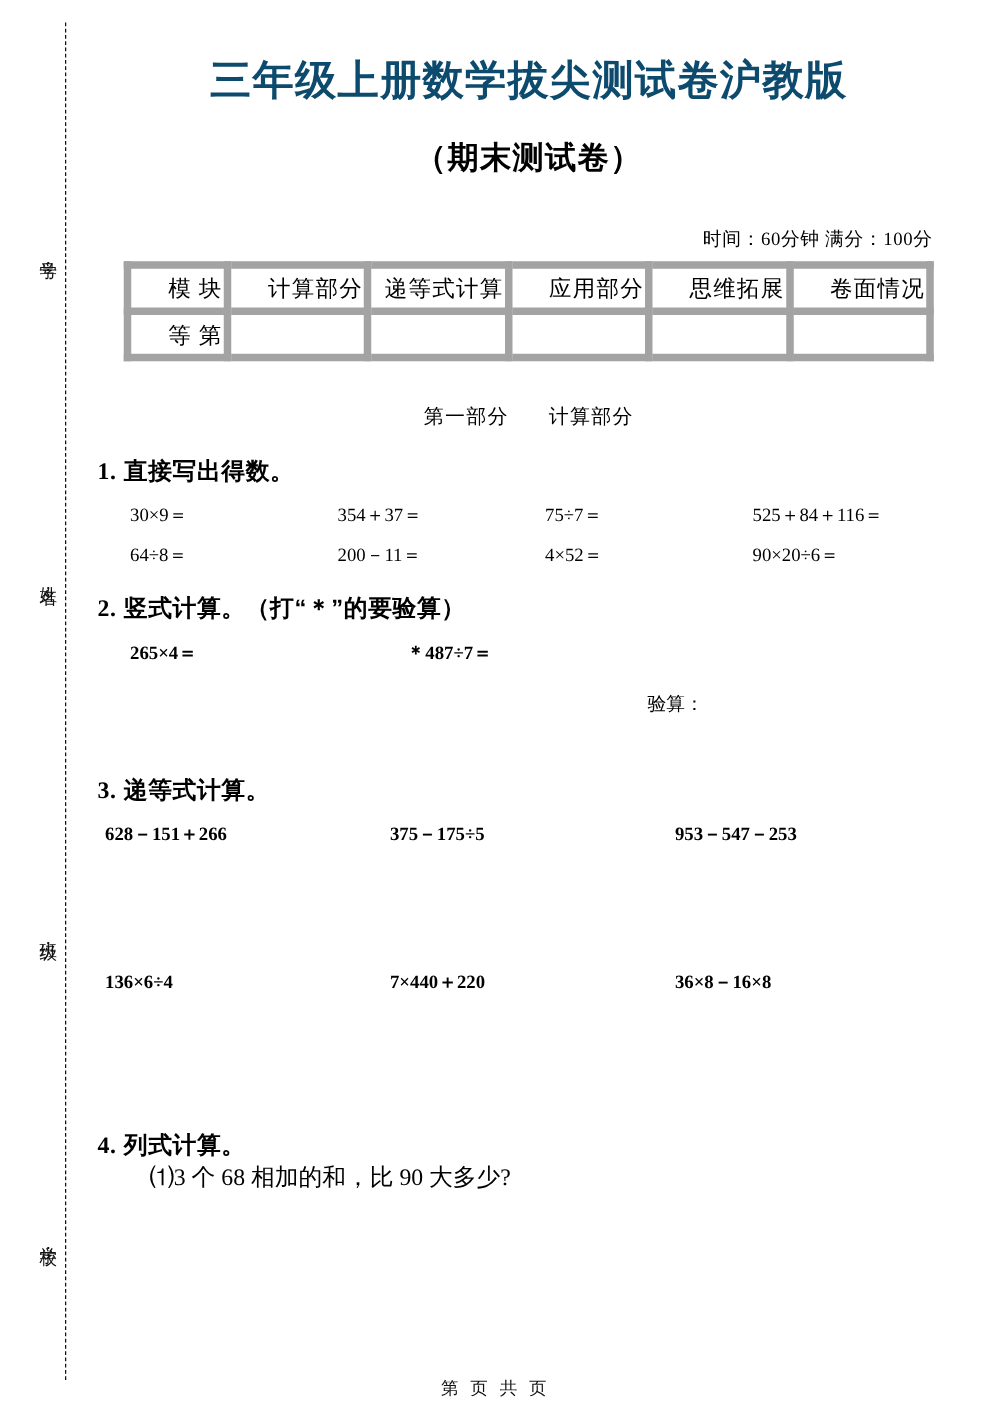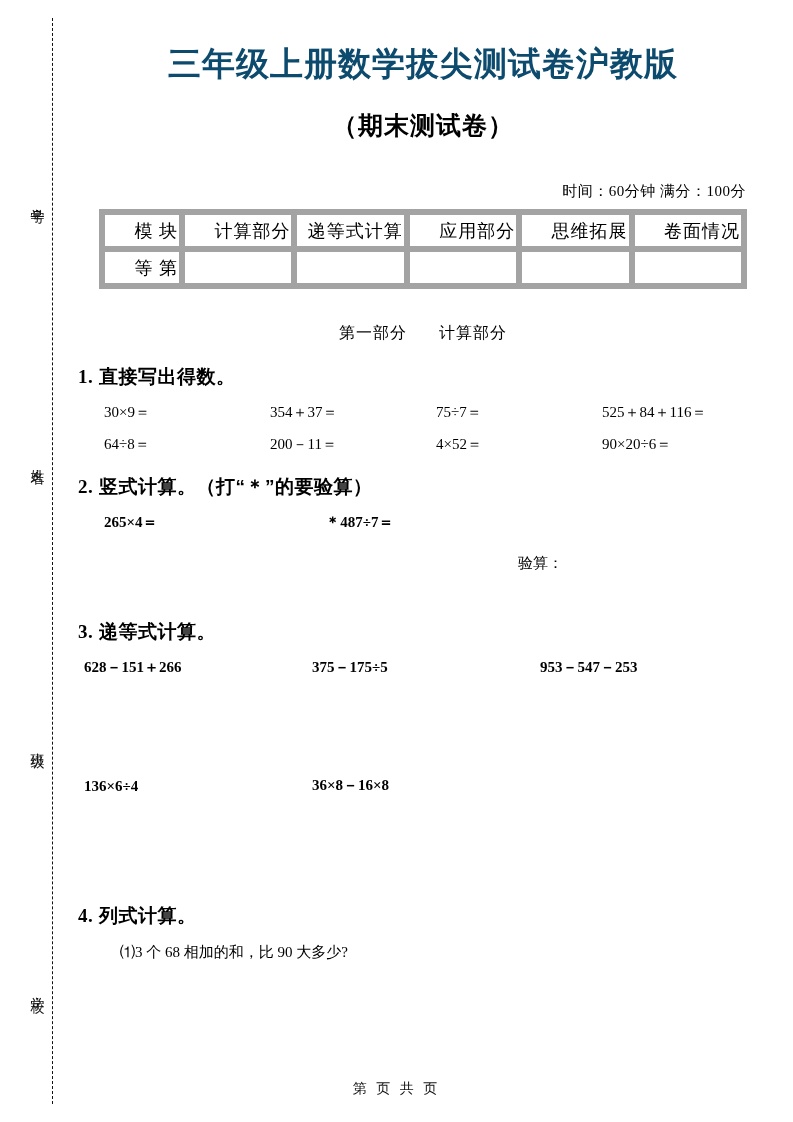--- a/index.html
+++ b/index.html
@@ -143,30 +143,29 @@
 
   .verify {
     margin-top: 22px;
     padding-left: 440px;
     font-size: 15px;
   }
 
   .spacer-lg { height: 86px; }
 
   .q4-item {
-    margin-top: 14px;
     padding-left: 42px;
-    font-size: 15px;
+    font-size: 19px;
   }
 
   .footer {
     position: absolute;
     left: 0;
     right: 0;
-    bottom: 24px;
+    bottom: 2px;
     text-align: center;
     font-size: 14px;
     letter-spacing: 3px;
     color: #111;
   }
 </style>
 </head>
 <body>
 
 <div class="fold-line"></div>
@@ -247,20 +246,21 @@
       <span>递等式计算。</span>
     </div>
     <div class="row3 wide">
       <div>628－151＋266</div>
       <div>375－175÷5</div>
       <div>953－547－253</div>
     </div>
     <div class="spacer-lg"></div>
     <div class="row3 wide">
       <div>136×6÷4</div>
+      <div>7×440＋220</div>
       <div>36×8－16×8</div>
     </div>
   </div>
 
   <div class="q" style="margin-top:108px;">
     <div class="q-head">
       <span class="num">4.</span>
       <span>列式计算。</span>
     </div>
     <div class="q4-item">⑴3 个 68 相加的和，比 90 大多少?</div>

